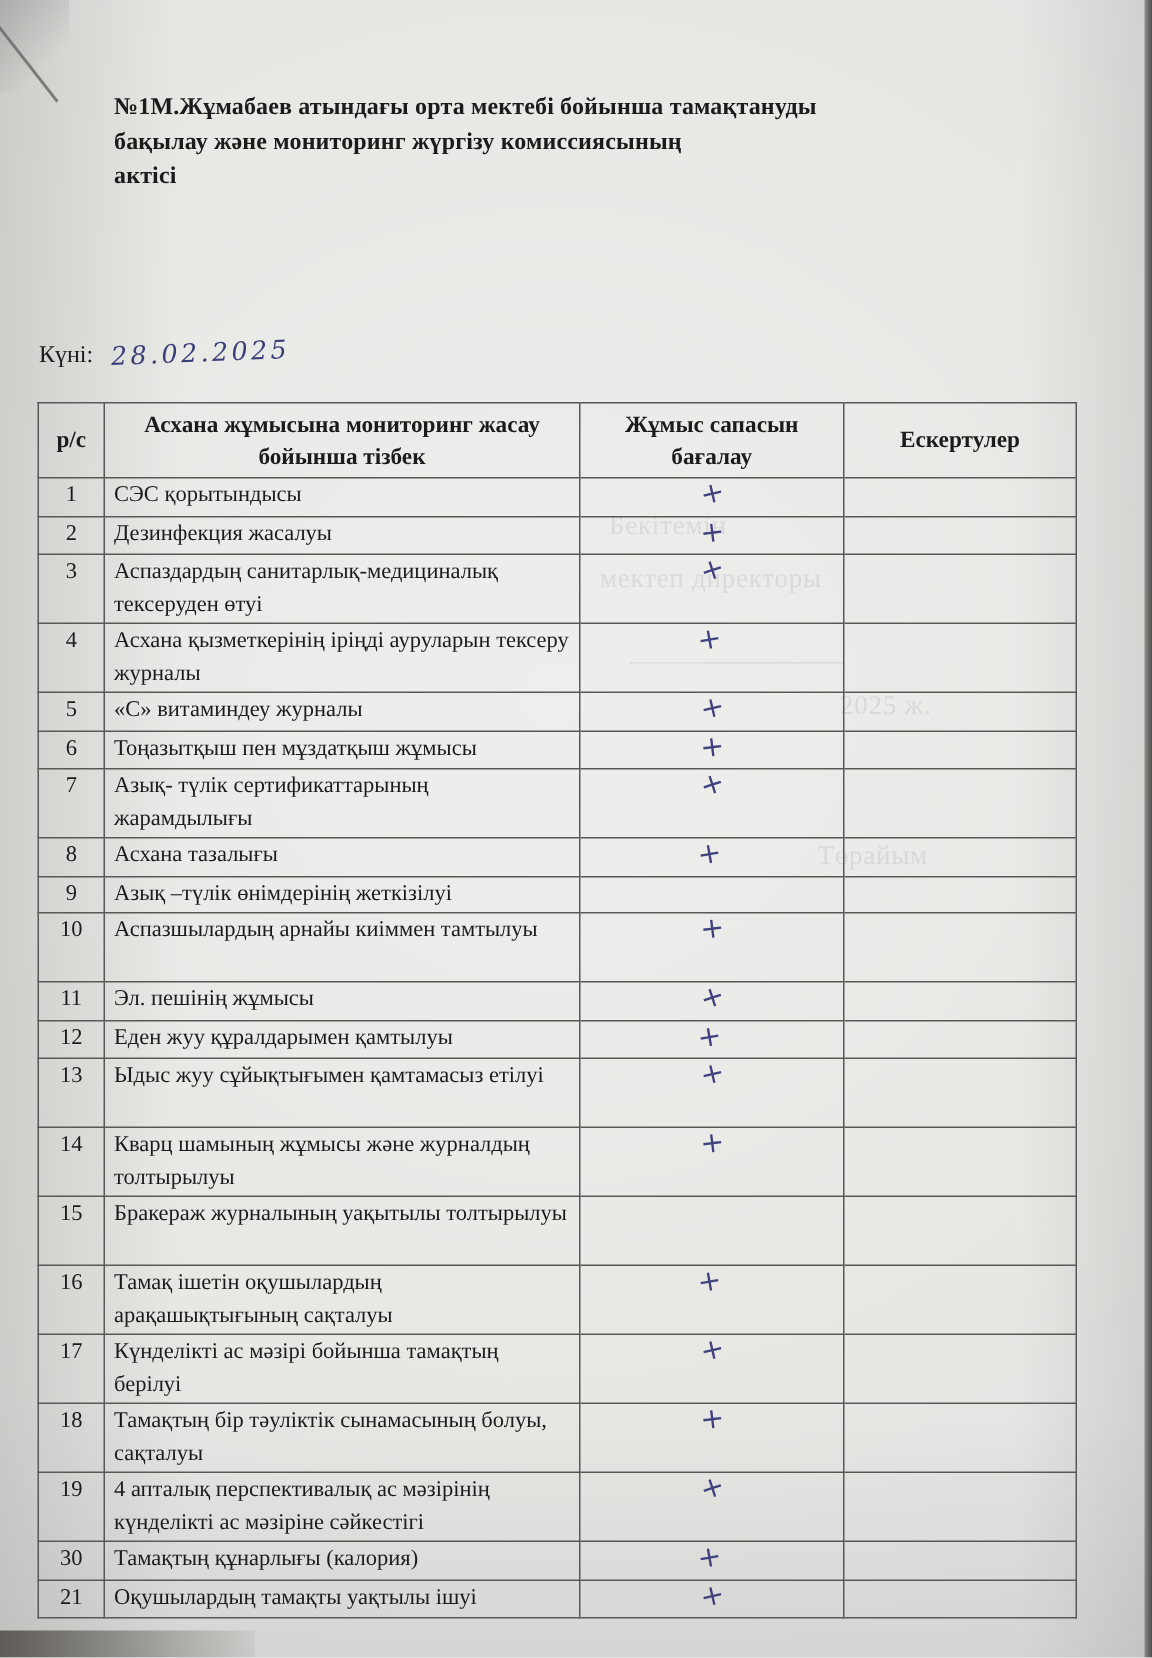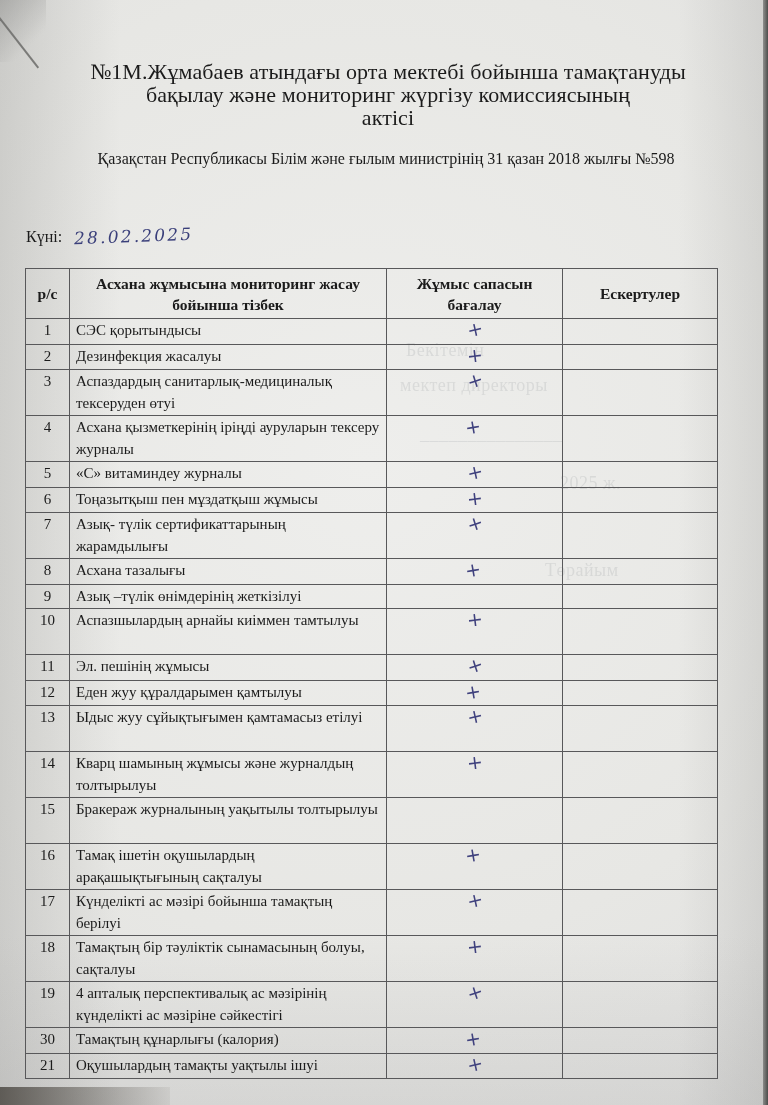--- a/index.html
+++ b/index.html
@@ -93,23 +93,23 @@
   .content {
     position: absolute;
     inset: 0;
   }
 
   .doc-title {
     position: absolute;
     left: 76px;
     top: 60px;
     width: 624px;
-    text-align: center;
-    font-weight: normal;
-    font-size: 22px;
+    text-align: left;
+    font-weight: bold;
+    font-size: 16px;
     line-height: 23px;
     letter-spacing: .1px;
   }
   .doc-title .tline { display: block; }
 
   .intro {
     position: absolute;
     left: 36px;
     top: 146px;
     width: 700px;
@@ -210,33 +210,32 @@
 <div class="paper-shade-right"></div>
 <div class="paper-shade-bottom"></div>
 <div class="corner-shadow"></div>
 <div class="corner-fold"></div>
 <div class="edge-right"></div>
 <div class="edge-bottom-left"></div>
 
 <div class="ghost" style="left:406px; top:340px;">Бекітемін</div>
 <div class="ghost" style="left:400px; top:375px;">мектеп директоры</div>
 <div class="ghost" style="left:420px; top:424px;">_______________</div>
-<div class="ghost" style="left:560px; top:473px;">2025 ж.</div>
+<div class="ghost" style="left:560px; top:460px;">2025 ж.</div>
 <div class="ghost" style="left:545px; top:560px;">Төрайым</div>
 
 <div class="content">
 
   <div class="doc-title">
     <span class="tline">№1М.Жұмабаев атындағы орта мектебі бойынша тамақтануды</span>
     <span class="tline">бақылау және мониторинг жүргізу комиссиясының</span>
     <span class="tline">актісі</span>
   </div>
 
   <div class="intro">
-    <span class="pline">Қазақстан Республикасы Білім және ғылым министрінің 31 қазан 2018 жылғы №598</span>
   </div>
 
   <div class="date-row">
     <span class="date-label">Күні:</span>
     <span class="date-value">28.02.2025</span>
   </div>
 
   <table class="sheet">
     <colgroup>
       <col class="c-num">

